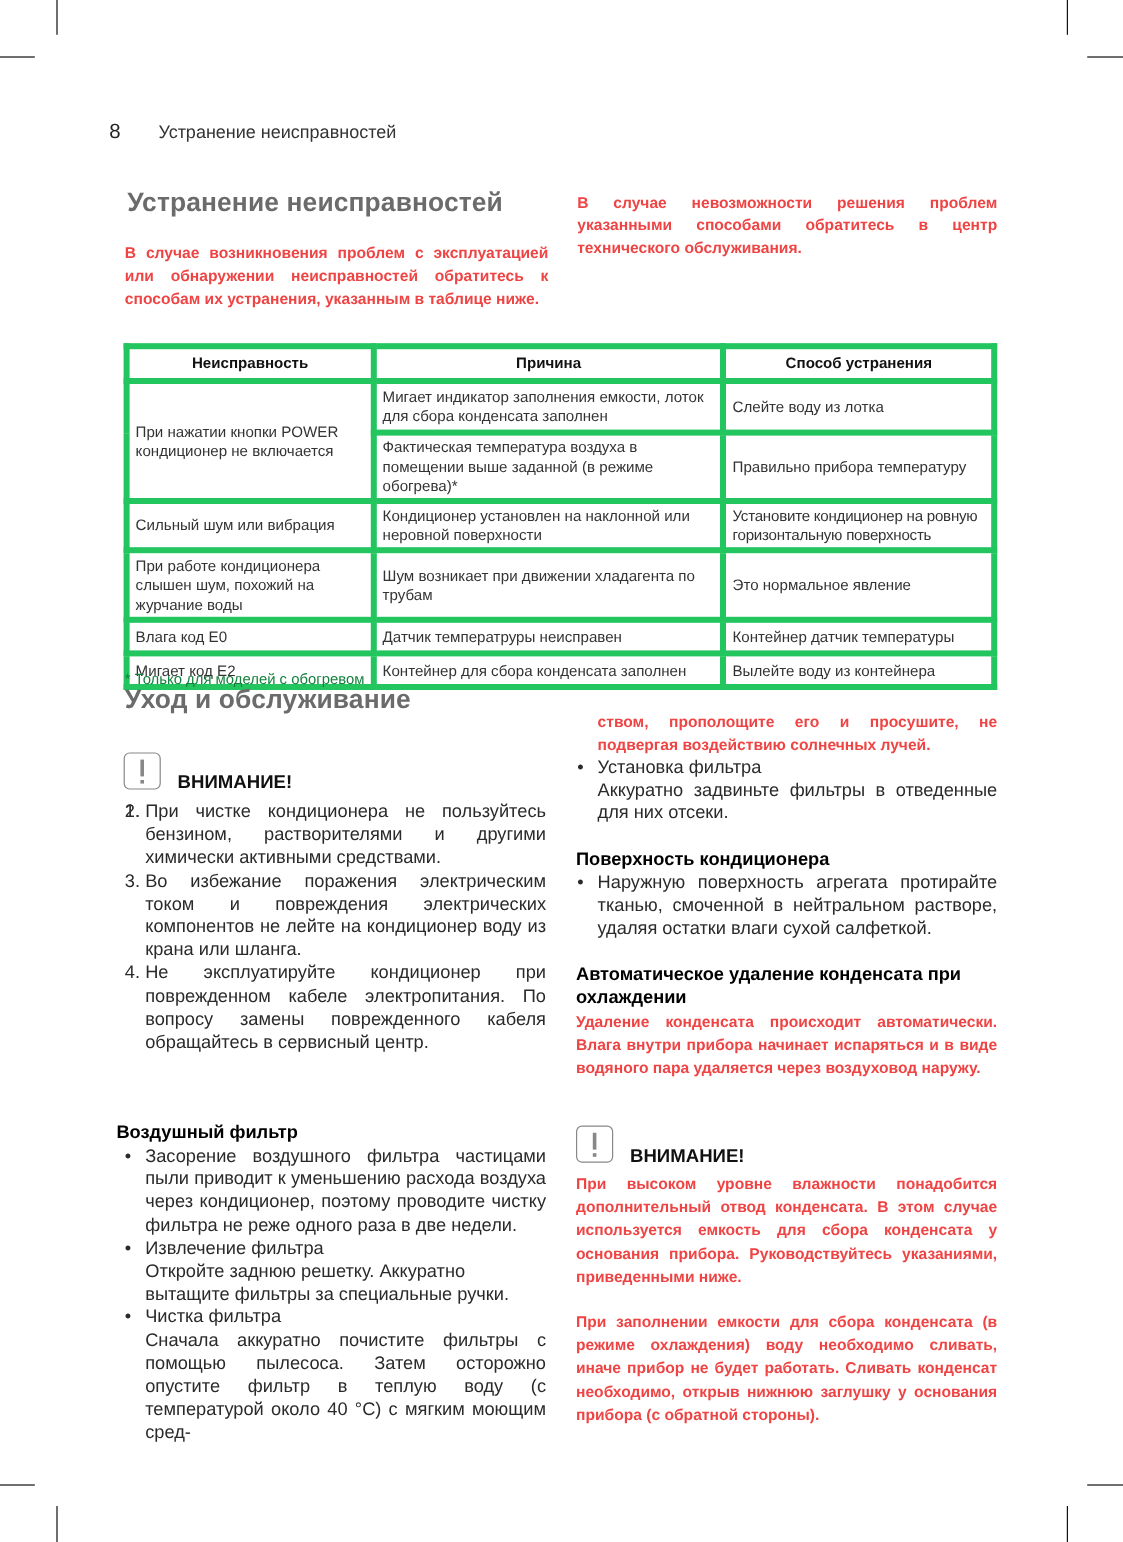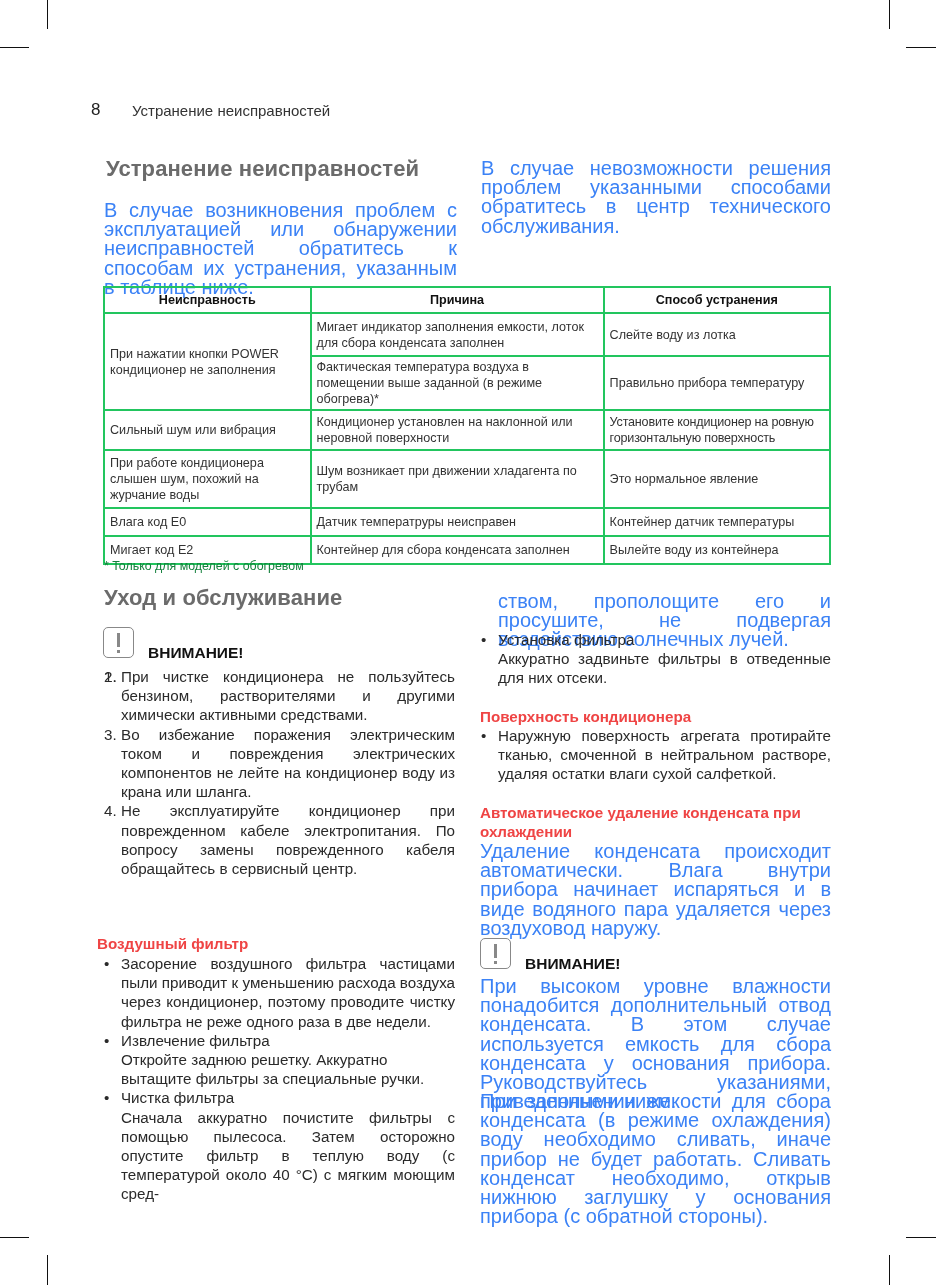--- a/index.html
+++ b/index.html
@@ -2,36 +2,36 @@
 <html><head>
 <meta charset="utf-8">
 <style>
   html, body { margin:0; padding:0; background:#fff; }
   body { width:936px; height:1285px; position:relative; overflow:hidden;
          font-family:"Liberation Sans", sans-serif; color:#222; }
   .crop { position:absolute; background:#111; }
   .hdr-num { position:absolute; left:91px; top:100px; font-size:17px; color:#222; }
   .hdr-title { position:absolute; left:132px; top:102px; font-size:15px; color:#333; }
   .h1 { position:absolute; font-weight:bold; font-size:22px; color:#6b6b6b; letter-spacing:0.1px; }
-  .para { position:absolute; font-size:20px; line-height:19.2px; color:#3b82f6; text-align:justify; }
+  .para { position:absolute; font-size:13px; line-height:19.2px; color:#ef4444; text-align:justify;font-weight:bold; }
   .para p { margin:0; }
   table.tb { position:absolute; left:103px; top:286px; width:728px; border-collapse:collapse;
              font-size:12.6px; color:#333; }
-  table.tb th, table.tb td { border:2px solid #22c55e; padding:2px 5px; vertical-align:middle; line-height:16px; }
+  table.tb th, table.tb td { border:5px solid #22c55e; padding:2px 5px; vertical-align:middle; line-height:16px; }
   table.tb th { font-weight:bold; color:#111; text-align:center; height:20px; }
   .footnote { position:absolute; left:104px; top:559px; font-size:12.4px; color:#15803d; }
   .warn { position:absolute; }
   .warn-box { position:absolute; left:0; top:0; width:31px; height:31px; border:1.6px solid #888; border-radius:5px; box-sizing:border-box; }
   .warn-bar { position:absolute; left:13px; top:5px; width:3px; height:14px; background:#888; }
   .warn-dot { position:absolute; left:13px; top:22px; width:3px; height:3px; background:#888; }
   .warn-label { position:absolute; left:45px; top:17px; font-weight:bold; font-size:15.5px; color:#111; }
   .list { position:absolute; margin:0; padding:0; list-style:none; font-size:15.2px; line-height:19.2px; color:#2a2a2a; }
   .list li { position:relative; padding-left:17px; text-align:justify; }
   .list .mk { position:absolute; left:0; top:0; }
-  .sub { position:absolute; font-weight:bold; font-size:15.2px; line-height:19.2px; color:#ef4444; }
+  .sub { position:absolute; font-weight:bold; font-size:15.2px; line-height:19.2px; color:#000000; }
 </style>
 </head>
 <body>
 
 <div class="crop" style="left:47px;top:0;width:1px;height:29px"></div>
 <div class="crop" style="left:0;top:47px;width:29px;height:1px"></div>
 <div class="crop" style="left:889px;top:0;width:1px;height:29px"></div>
 <div class="crop" style="left:906px;top:47px;width:30px;height:1px"></div>
 <div class="crop" style="left:0;top:1237px;width:29px;height:1px"></div>
 <div class="crop" style="left:906px;top:1237px;width:30px;height:1px"></div>
@@ -55,21 +55,21 @@
       <col style="width:294px">
       <col style="width:227px">
     </colgroup>
   <tbody>
       <tr>
     <th>Неисправность</th>
     <th>Причина</th>
     <th>Способ устранения</th>
   </tr>
   <tr style="height:43px">
-    <td rowspan="2">При нажатии кнопки POWER кондиционер не заполнения</td>
+    <td rowspan="2">При нажатии кнопки POWER кондиционер не включается</td>
     <td>Мигает индикатор заполнения емкости, лоток для сбора конденсата заполнен</td>
     <td>Слейте воду из лотка</td>
   </tr>
   <tr style="height:43px">
     <td>Фактическая температура воздуха в помещении выше заданной (в режиме обогрева)*</td>
     <td>Правильно прибора температуру</td>
   </tr>
   <tr style="height:40px">
     <td>Сильный шум или вибрация</td>
     <td>Кондиционер установлен на наклонной или неровной поверхности</td>
@@ -88,21 +88,21 @@
   <tr style="height:28px">
     <td>Мигает код E2</td>
     <td>Контейнер для сбора конденсата заполнен</td>
     <td>Вылейте воду из контейнера</td>
   </tr>
 </tbody>
   </table>
 
 <div class="footnote">* Только для моделей с обогревом</div>
 
-<div class="h1" style="left:104px;top:585px">Уход и обслуживание</div>
+<div class="h1" style="left:104px;top:570px">Уход и обслуживание</div>
 
 <div class="warn" style="left:103px;top:627px;width:200px;height:38px">
   <div class="warn-box">
       <div class="warn-bar"></div>
       <div class="warn-dot"></div>
     </div>
   <div class="warn-label">ВНИМАНИЕ!</div>
 </div>
 
 <ol class="list" style="left:104px;top:667px;width:351px">

